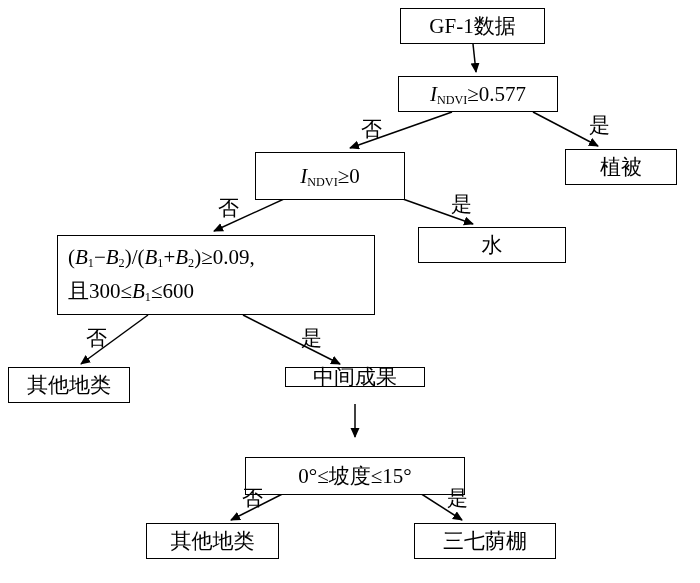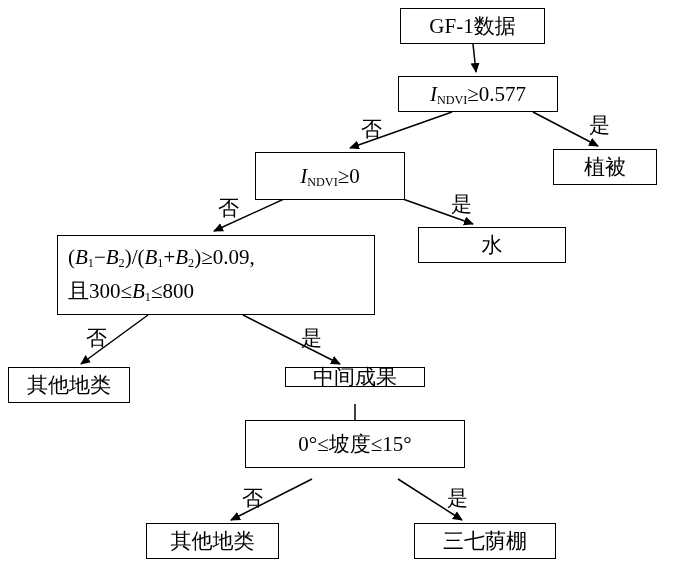--- a/index.html
+++ b/index.html
@@ -76,46 +76,46 @@
   </svg>
 
   <div class="node" style="left:400px; top:8px; width:145px; height:36px">
     <span>GF-1数据</span>
   </div>
 
   <div class="node" style="left:398px; top:76px; width:160px; height:36px">
     <span class="formula"><i>I</i><sub>NDVI</sub><span>≥0.577</span></span>
   </div>
 
-  <div class="node" style="left:553px; top:149px; width:104px; height:36px">
+  <div class="node" style="left:565px; top:149px; width:112px; height:36px">
     <span>植被</span>
   </div>
 
   <div class="node" style="left:255px; top:152px; width:150px; height:48px">
     <span class="formula"><i>I</i><sub>NDVI</sub><span>≥0</span></span>
   </div>
 
   <div class="node" style="left:418px; top:227px; width:148px; height:36px">
     <span>水</span>
   </div>
 
   <div class="node band" style="left:57px; top:235px; width:318px; height:80px">
     <div class="bline"><span>(</span><i>B</i><sub>1</sub><span>−</span><i>B</i><sub>2</sub><span>)/(</span><i>B</i><sub>1</sub><span>+</span><i>B</i><sub>2</sub><span>)≥0.09,</span></div>
-    <div class="bline"><span>且300≤</span><i>B</i><sub>1</sub><span>≤800</span></div>
+    <div class="bline"><span>且300≤</span><i>B</i><sub>1</sub><span>≤600</span></div>
   </div>
 
   <div class="node" style="left:8px; top:367px; width:122px; height:36px">
     <span>其他地类</span>
   </div>
 
   <div class="node" style="left:285px; top:367px; width:140px; height:20px">
     <span>中间成果</span>
   </div>
 
-  <div class="node" style="left:245px; top:420px; width:220px; height:48px">
+  <div class="node" style="left:245px; top:457px; width:220px; height:38px">
     <span>0°≤坡度≤15°</span>
   </div>
 
   <div class="node" style="left:146px; top:523px; width:133px; height:36px">
     <span>其他地类</span>
   </div>
 
   <div class="node" style="left:414px; top:523px; width:142px; height:36px">
     <span>三七荫棚</span>
   </div>

